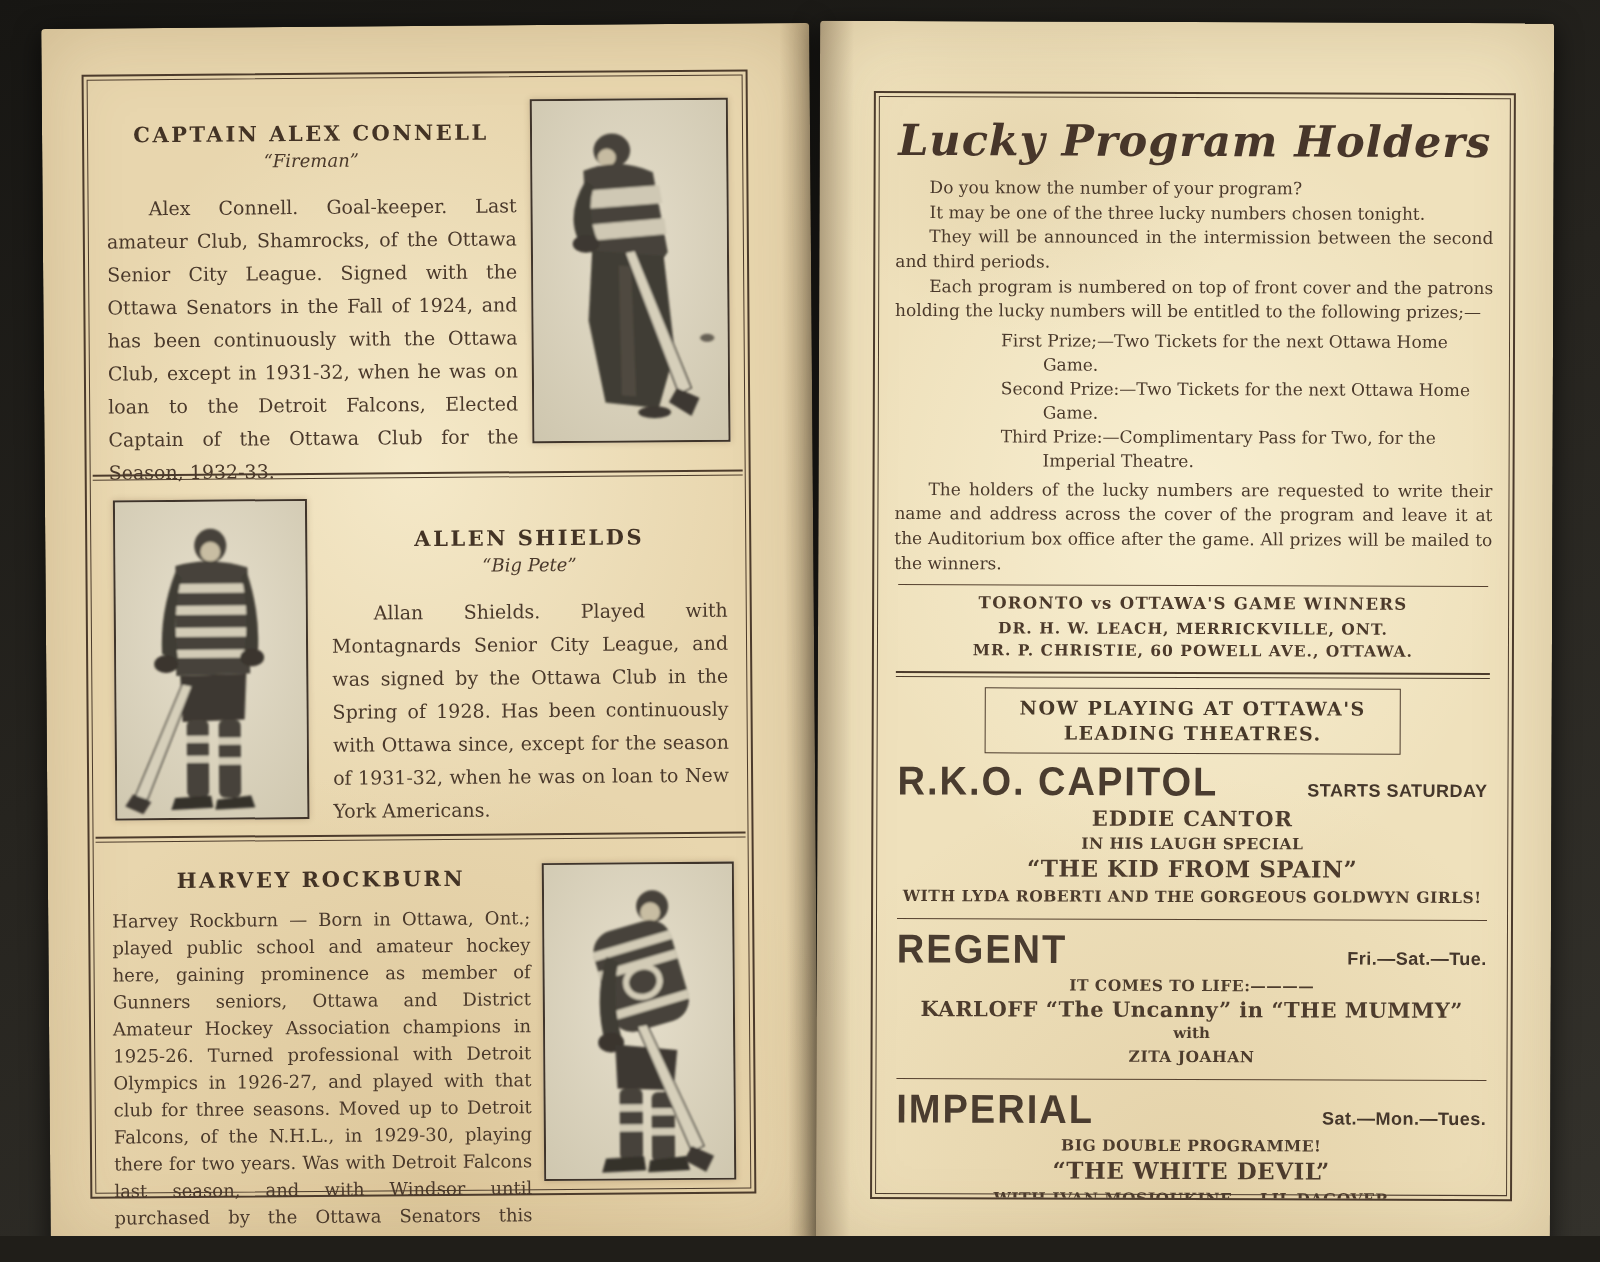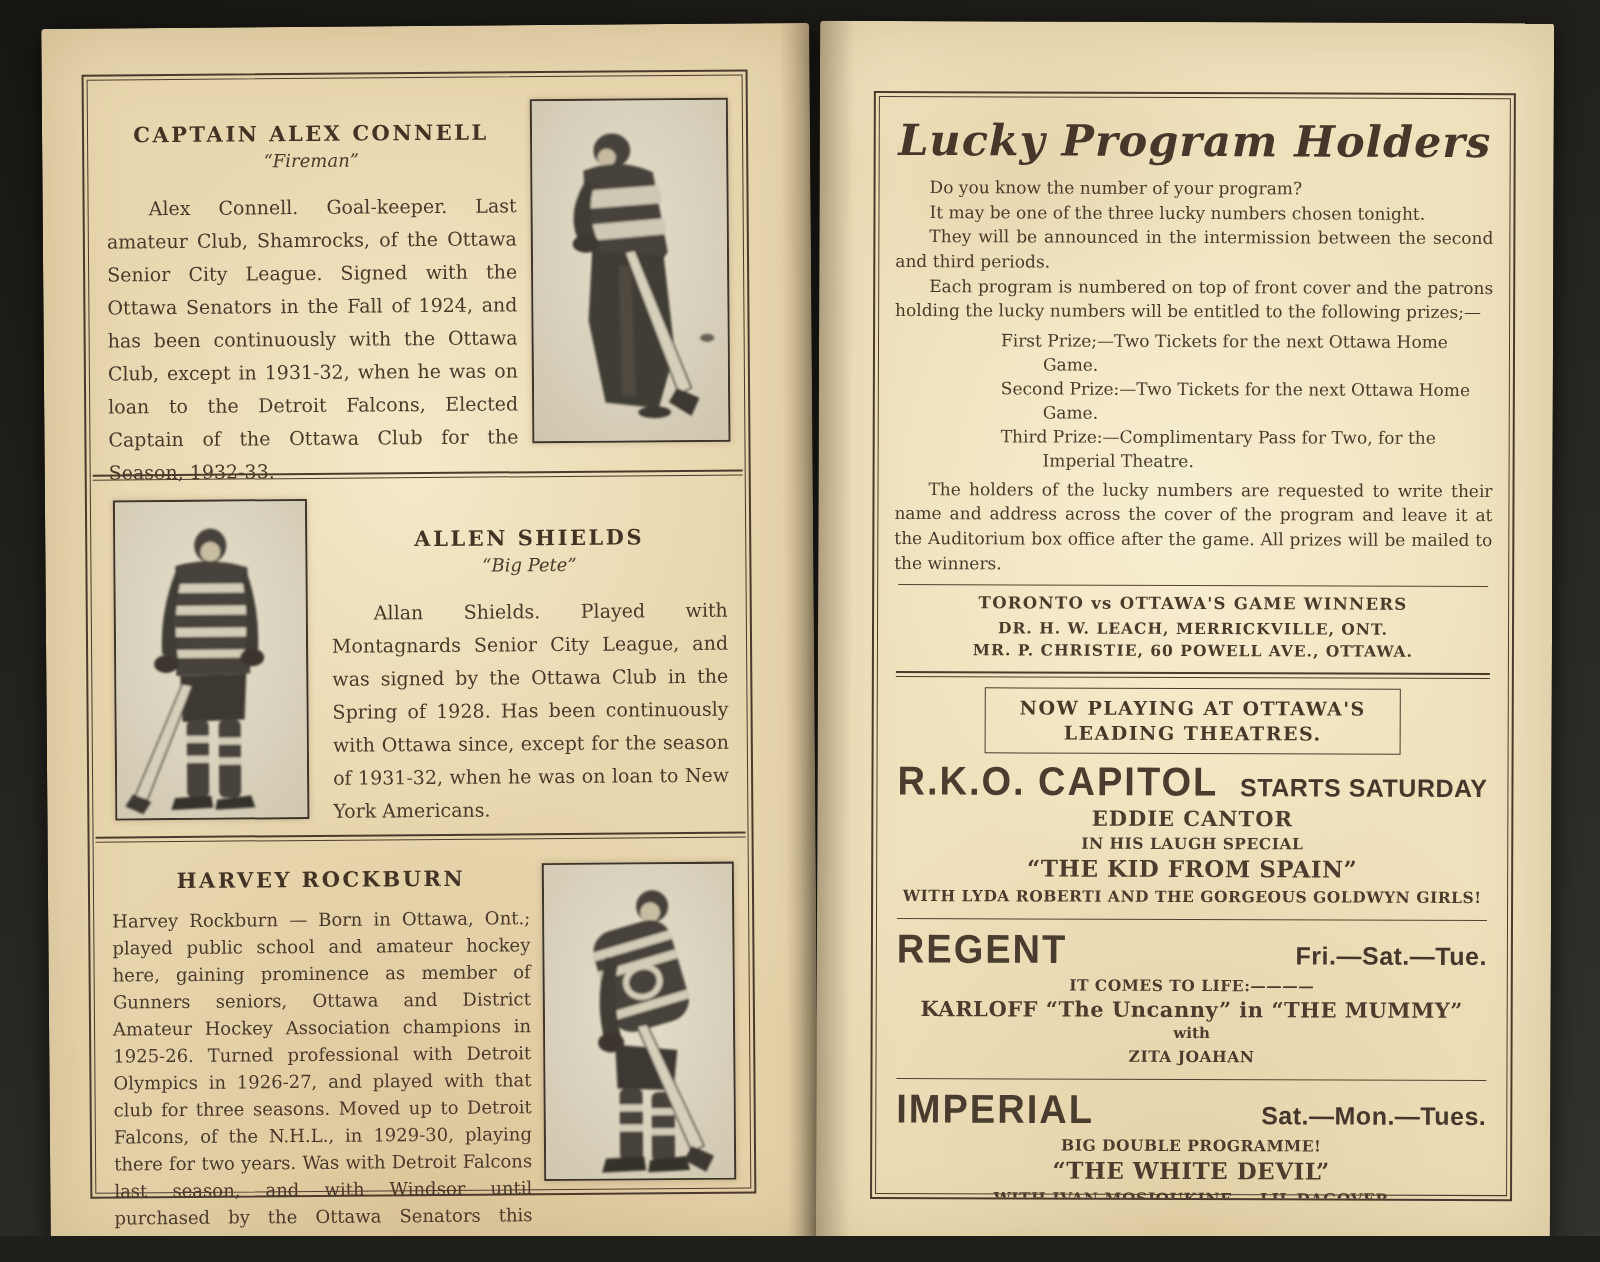--- a/index.html
+++ b/index.html
@@ -59,21 +59,21 @@
   .winners{text-align:center;font-weight:700;color:#4c3a2b;}
   .w-title{font-size:16.5px;letter-spacing:1.3px;margin-bottom:5px;}
   .w-name{font-size:15.5px;letter-spacing:1px;line-height:1.42;}
   .dr-right{margin:10px 2px 10px;}
   .now-box{width:68%;margin:0 auto 6px;border:1.8px solid #4c3b2c;padding:7px 4px;
     text-align:center;font-weight:700;font-size:19px;letter-spacing:1.5px;line-height:1.3;color:#473829;}
   .theatre{padding:2px 2px 4px;}
   .t-head{display:flex;justify-content:space-between;align-items:baseline;padding:0 2px;}
   .t-name{font-family:"Liberation Sans","DejaVu Sans",sans-serif;font-weight:700;font-size:38px;
     letter-spacing:2px;color:#4a3c2f;transform:scale(1,1.06);transform-origin:left bottom;}
-  .t-sched{font-family:"Liberation Sans","DejaVu Sans",sans-serif;font-weight:700;font-size:25px;
+  .t-sched{font-family:"Liberation Sans","DejaVu Sans",sans-serif;font-weight:700;font-size:18px;
     letter-spacing:0.5px;color:#45372b;}
   .t-line{text-align:center;font-weight:700;color:#4d3c2d;}
   .ln-star{font-size:21px;letter-spacing:1px;margin-top:1px;}
   .ln-sub{font-size:15.5px;letter-spacing:0.5px;margin-top:3px;}
   .ln-film{font-size:23px;letter-spacing:0.5px;margin-top:2px;}
   .ln-filmmed{font-size:21px;letter-spacing:0.5px;margin-top:2px;}
   .ln-cast{font-size:15.5px;letter-spacing:0.5px;margin-top:5px;}
   .ln-with{font-size:15px;margin-top:2px;}
 </style>
 </head>

